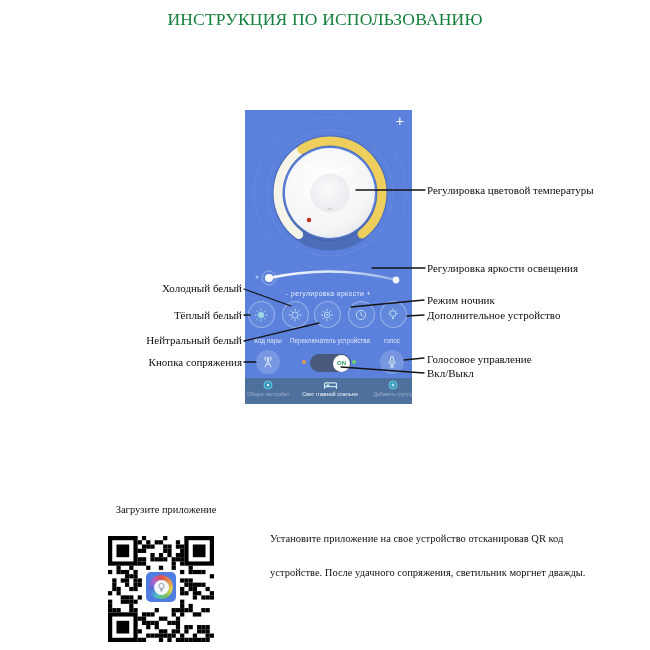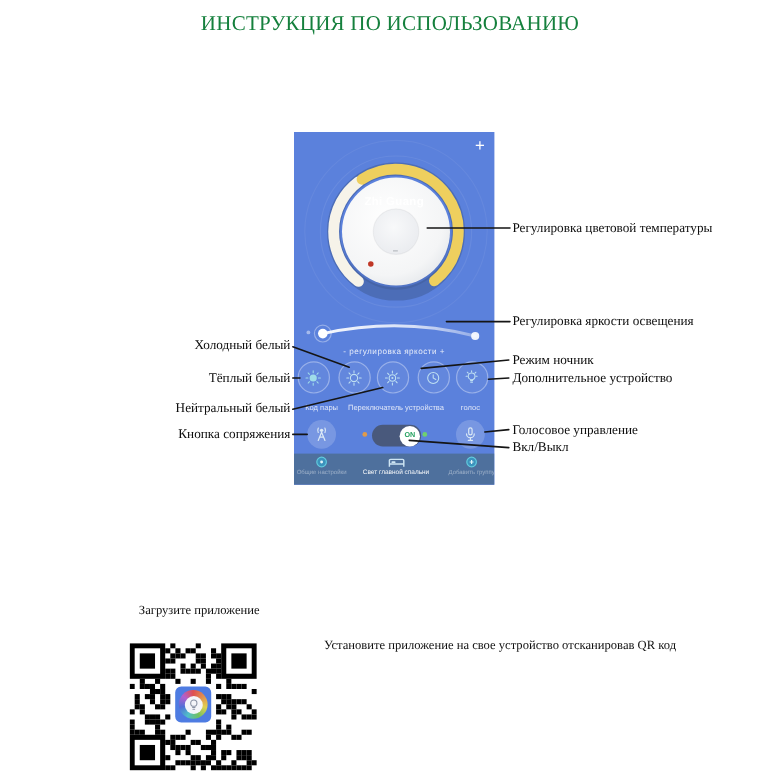--- a/index.html
+++ b/index.html
@@ -432,13 +432,14 @@
         </svg>
       </div>
     </div>
   </div>
 </div>
 
 <div class="para" style="top:532px">
   <div>Установите приложение на свое устройство отсканировав QR код</div>
 </div>
 <div class="para" style="top:566px">
+  <div>устройстве. После удачного сопряжения, светильник моргнет дважды.</div>
 </div>
 
 </body></html>

